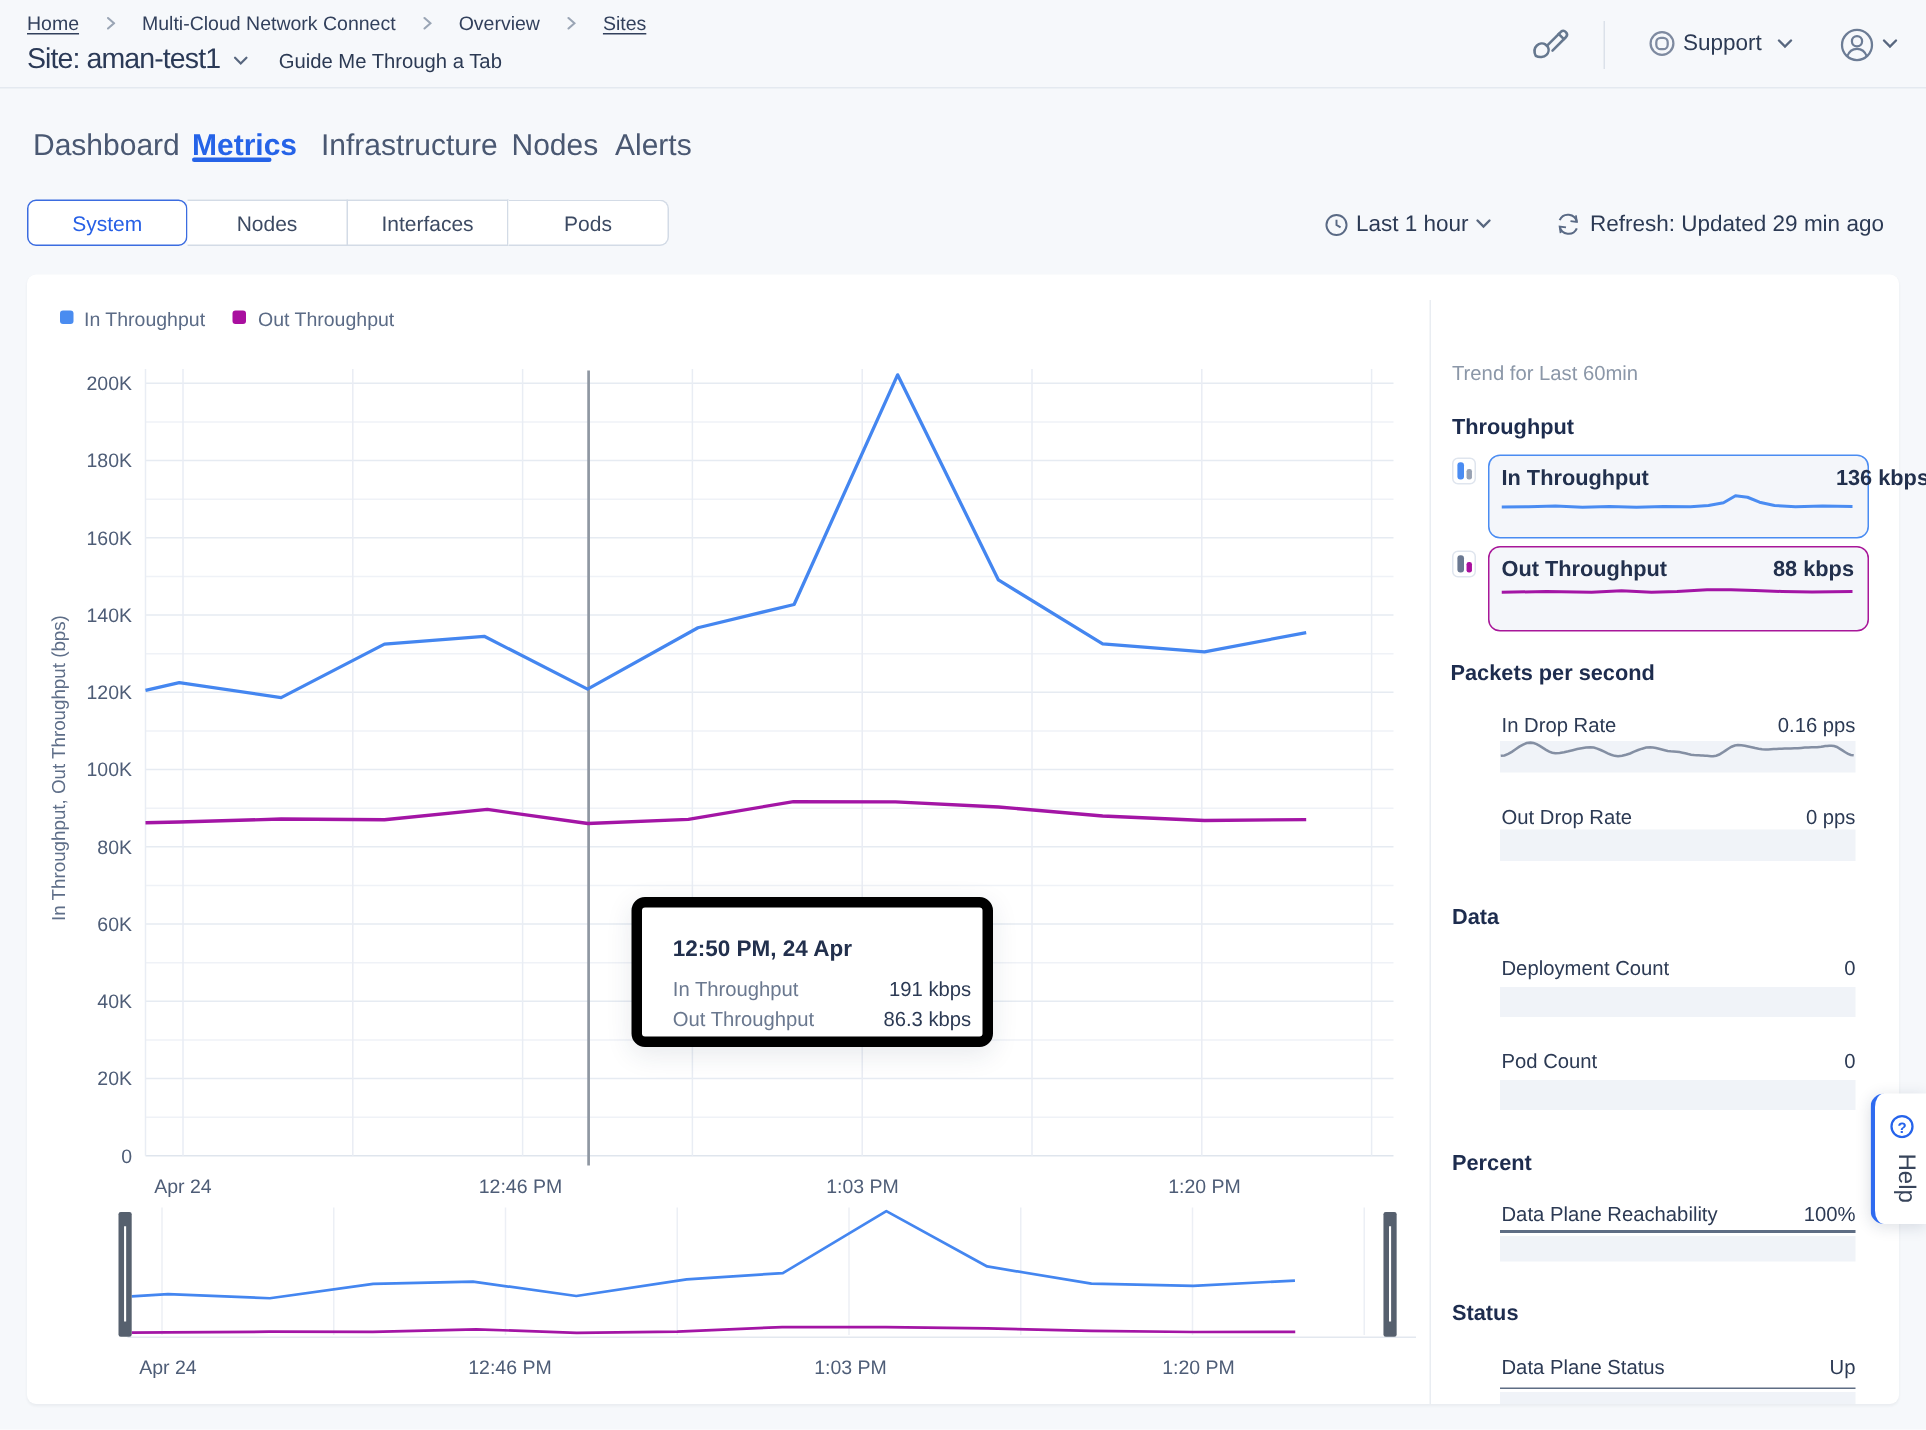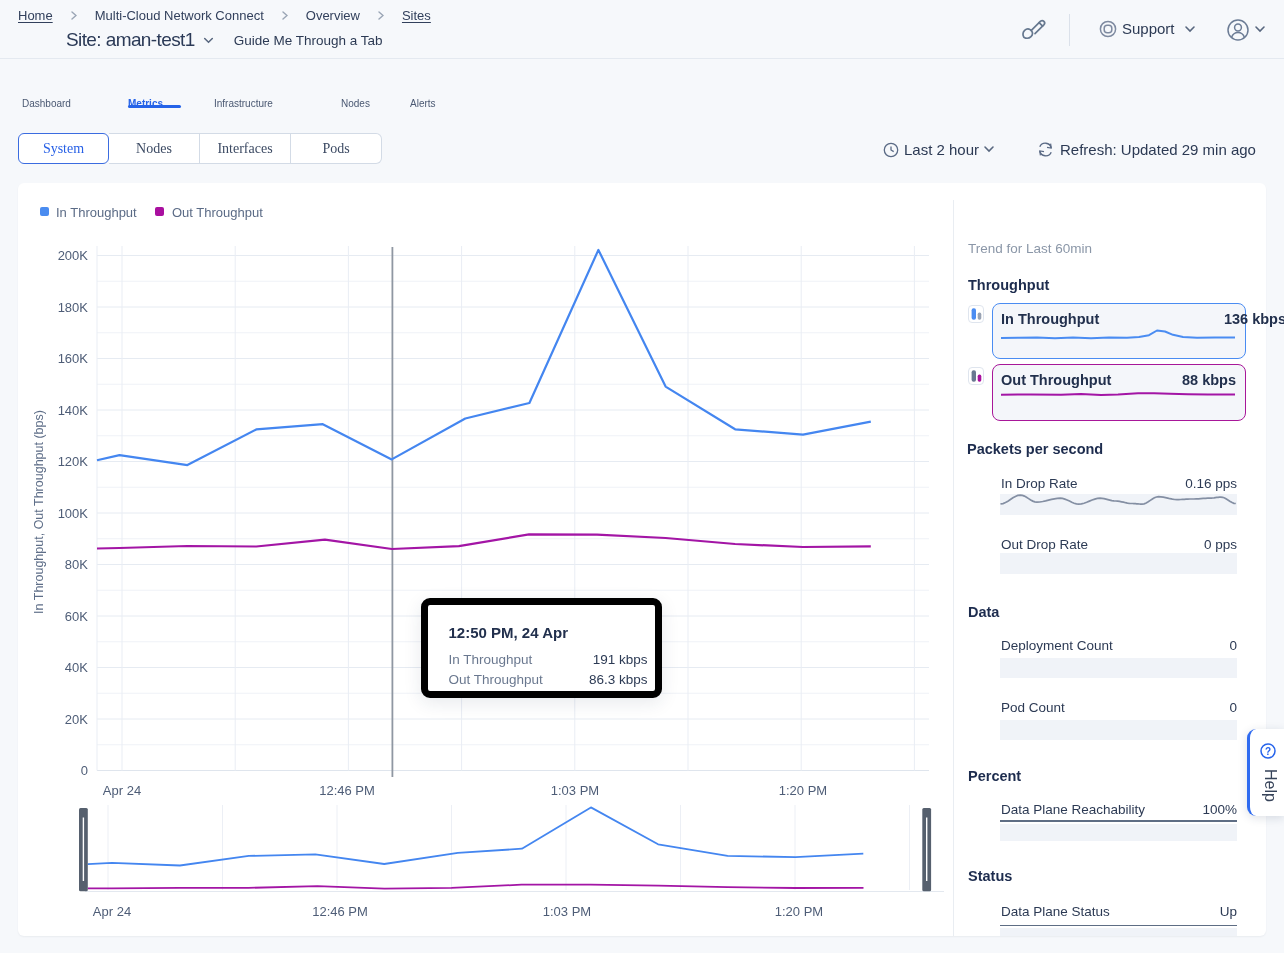--- a/index.html
+++ b/index.html
@@ -1,24 +1,24 @@
 <!DOCTYPE html>
 <html><head>
 <meta charset="utf-8">
 <style>
 * { margin:0; padding:0; box-sizing:border-box; }
 html,body { width:1284px; height:953px; overflow:hidden; }
 body { background:#f6f8fb; font-family:"Liberation Sans", sans-serif; position:relative; color:#243350; }
 .abs { position:absolute; }
 .crumb { font-size:13px; color:#32405c; }
 .crumb u { text-underline-offset:2px; }
-.navtab { font-size:10px; color:#4a5872;margin-top:12px; }
+.navtab { font-size:20px; color:#4a5872; }
 .navtab.act { color:#2563e8; font-weight:bold; }
 .seg { position:absolute; top:133px; left:18px; height:31px; display:flex; }
-.seg button { width:91px; height:31px; background:#fff; border:1px solid #d3dbe6; border-left:none; font-family:Liberation Serif, serif; font-size:14px; color:#3c4a63; }
+.seg button { width:107px; height:31px; background:#fff; border:1px solid #d3dbe6; border-left:none; font-family:Liberation Sans, sans-serif; font-size:14px; color:#3c4a63; }
 .seg button:first-child { border-left:1px solid #d3dbe6; border-radius:6px 0 0 6px; }
 .seg button:last-child { border-radius:0 6px 6px 0; }
 .seg button.act { border:1px solid #3b6ce0; color:#2760e6; border-radius:6px; }
 .card { position:absolute; left:18px; top:183px; width:1248px; height:753px; background:#fff; border-radius:6px; box-shadow:0 1px 2px rgba(27,43,75,.06); }
 .sb-label { font-size:13.5px; color:#2c3a54; }
 .sb-val { font-size:14px; color:#22304d; font-weight:bold; }
 .sb-head { font-size:14.5px; font-weight:bold; color:#1d2c4e; }
 .strip { position:absolute; left:1000px; width:237px; background:#f0f3f8; }
 .row-flex { position:absolute; left:1001px; width:236px; display:flex; justify-content:space-between; }
 .tip { position:absolute; left:420.5px; top:597.5px; width:241.5px; height:100.5px; background:#fff; border-radius:9px; border:7px solid #000000; box-shadow:0 5px 18px rgba(30,45,80,.10); }
@@ -35,21 +35,21 @@
   <span class="crumb">Multi-Cloud Network Connect</span>
   <svg width="6" height="9" viewBox="0 0 6 9">
       <path d="M1 1 L5 4.5 L1 8" stroke="#9aa5b5" stroke-width="1.4" fill="none" stroke-linecap="round"></path>
     </svg>
   <span class="crumb">Overview</span>
   <svg width="6" height="9" viewBox="0 0 6 9">
       <path d="M1 1 L5 4.5 L1 8" stroke="#9aa5b5" stroke-width="1.4" fill="none" stroke-linecap="round"></path>
     </svg>
   <span class="crumb"><u>Sites</u></span>
 </div>
-<div class="abs" style="left:18px; top:29px; display:flex; align-items:center;margin-left:48px;">
+<div class="abs" style="left:18px; top:29px; display:flex; align-items:center;">
   <span style="font-size:19px; letter-spacing:-0.6px; color:#2b3a57;">Site: aman-test1</span>
   <svg width="11" height="7" viewBox="0 0 11 7" style="margin-left:8px;">
       <path d="M1.7 1.5 L5.5 5.3 L9.3 1.5" stroke="#58677f" stroke-width="1.5" fill="none" stroke-linecap="round"></path>
     </svg>
   <span style="font-size:13.5px; color:#2c3a54; margin-left:20px;">Guide Me Through a Tab</span>
 </div>
 
 <svg class="abs" style="left:1021px; top:14px;" width="26" height="26" viewBox="0 0 26 26" fill="none" stroke="#66788f" stroke-width="1.7" stroke-linejoin="round" stroke-linecap="round">
   <path d="M10.6 16.2 L19.6 7.2 a2.45 2.45 0 0 1 3.45 3.45 L14 19.7"></path>
   <path d="M18.1 8.6 l3.5 3.5"></path>
@@ -85,21 +85,21 @@
 <div class="seg">
   <button class="act">System</button>
     <button>Nodes</button>
     <button>Interfaces</button>
     <button>Pods</button>
 </div>
 <svg class="abs" style="left:883px; top:141.5px;" width="16" height="16" viewBox="0 0 16 16" fill="none" stroke="#5a6a85" stroke-width="1.3">
   <circle cx="8" cy="8" r="6.7"></circle>
     <path d="M8 4.5 V8 L10.7 9.6"></path>
 </svg>
-<span class="abs" style="left:904px; top:141px; font-size:15px; color:#2c3a54;">Last 2 hour</span>
+<span class="abs" style="left:904px; top:141px; font-size:15px; color:#2c3a54;">Last 1 hour</span>
 <svg class="abs" style="left:983px; top:145px;" width="12" height="8" viewBox="0 0 12 8">
     <path d="M2 2 L6 6 L10 2" stroke="#58677f" stroke-width="1.6" fill="none" stroke-linecap="round"></path>
   </svg>
 <svg class="abs" style="left:1037px; top:141px;" width="17" height="17" viewBox="0 0 17 17" fill="none" stroke="#5a6a85" stroke-width="1.4">
   <path d="M14.2 7 a6 6 0 0 0 -11.4 -1.2 M2.8 10 a6 6 0 0 0 11.4 1.2"></path>
   <path d="M13.6 2.6 L14.2 7 L10 6.4 M3.4 14.4 L2.8 10 L7 10.6" stroke-width="1.2"></path>
 </svg>
 <span class="abs" style="left:1060px; top:141px; font-size:15px; color:#2c3a54;">Refresh: Updated 29 min ago</span>
 
 <div class="card"></div>

